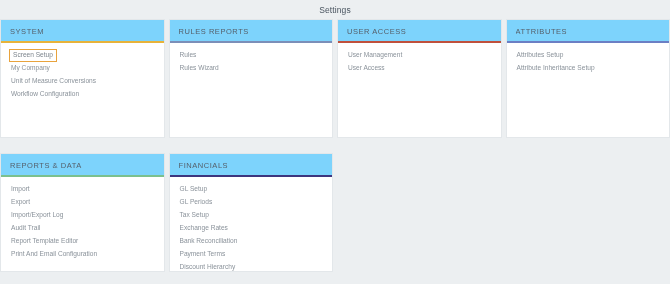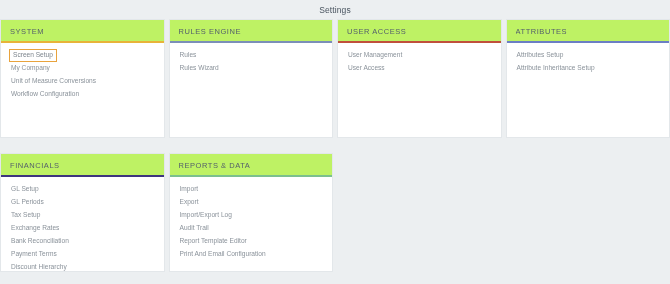--- a/index.html
+++ b/index.html
@@ -58,21 +58,21 @@
     border: 1px solid #e3e7ea;
     display: flex;
     flex-direction: column;
     overflow: hidden;
     min-width: 0;
   }
 
   .card-header {
     flex: 0 0 auto;
     padding: 7px 9px 5px 9px;
-    background: #bef264;
+    background: #7dd3fc;
   }
   .card-title {
     font-size: 7.5px;
     letter-spacing: .55px;
     color: #55606b;
     font-weight: 400;
     white-space: nowrap;
     overflow: hidden;
     text-overflow: ellipsis;
   }
@@ -130,21 +130,21 @@
         <div class="accent-bar" style="background: rgb(232, 179, 57);"></div>
         <div class="card-body">
           <span class="menu-item selected">Screen Setup</span>
           <span class="menu-item">My Company</span>
           <span class="menu-item">Unit of Measure Conversions</span>
           <span class="menu-item">Workflow Configuration</span>
         </div>
       </div>
       <div class="card">
         <div class="card-header">
-          <div class="card-title">RULES ENGINE</div>
+          <div class="card-title">RULES REPORTS</div>
         </div>
         <div class="accent-bar" style="background: rgb(123, 143, 184);"></div>
         <div class="card-body">
           <span class="menu-item">Rules</span>
           <span class="menu-item">Rules Wizard</span>
         </div>
       </div>
       <div class="card">
         <div class="card-header">
           <div class="card-title">USER ACCESS</div>
@@ -156,46 +156,46 @@
         </div>
       </div>
       <div class="card">
         <div class="card-header">
           <div class="card-title">ATTRIBUTES</div>
         </div>
         <div class="accent-bar" style="background: rgb(107, 127, 196);"></div>
         <div class="card-body">
           <span class="menu-item">Attributes Setup</span>
           <span class="menu-item">Attribute Inheritance Setup</span>
+        </div>
+      </div>
+      <div class="card">
+        <div class="card-header">
+          <div class="card-title">REPORTS &amp; DATA</div>
+        </div>
+        <div class="accent-bar" style="background: rgb(123, 192, 142);"></div>
+        <div class="card-body">
+          <span class="menu-item">Import</span>
+          <span class="menu-item">Export</span>
+          <span class="menu-item">Import/Export Log</span>
+          <span class="menu-item">Audit Trail</span>
+          <span class="menu-item">Report Template Editor</span>
+          <span class="menu-item">Print And Email Configuration</span>
         </div>
       </div>
       <div class="card">
         <div class="card-header">
           <div class="card-title">FINANCIALS</div>
         </div>
         <div class="accent-bar" style="background: rgb(61, 53, 126);"></div>
         <div class="card-body">
           <span class="menu-item">GL Setup</span>
           <span class="menu-item">GL Periods</span>
           <span class="menu-item">Tax Setup</span>
           <span class="menu-item">Exchange Rates</span>
           <span class="menu-item">Bank Reconciliation</span>
           <span class="menu-item">Payment Terms</span>
           <span class="menu-item">Discount Hierarchy</span>
         </div>
       </div>
-      <div class="card">
-        <div class="card-header">
-          <div class="card-title">REPORTS &amp; DATA</div>
-        </div>
-        <div class="accent-bar" style="background: rgb(123, 192, 142);"></div>
-        <div class="card-body">
-          <span class="menu-item">Import</span>
-          <span class="menu-item">Export</span>
-          <span class="menu-item">Import/Export Log</span>
-          <span class="menu-item">Audit Trail</span>
-          <span class="menu-item">Report Template Editor</span>
-          <span class="menu-item">Print And Email Configuration</span>
-        </div>
-      </div>
     </div>
 
 </div>
 
 </body></html>

